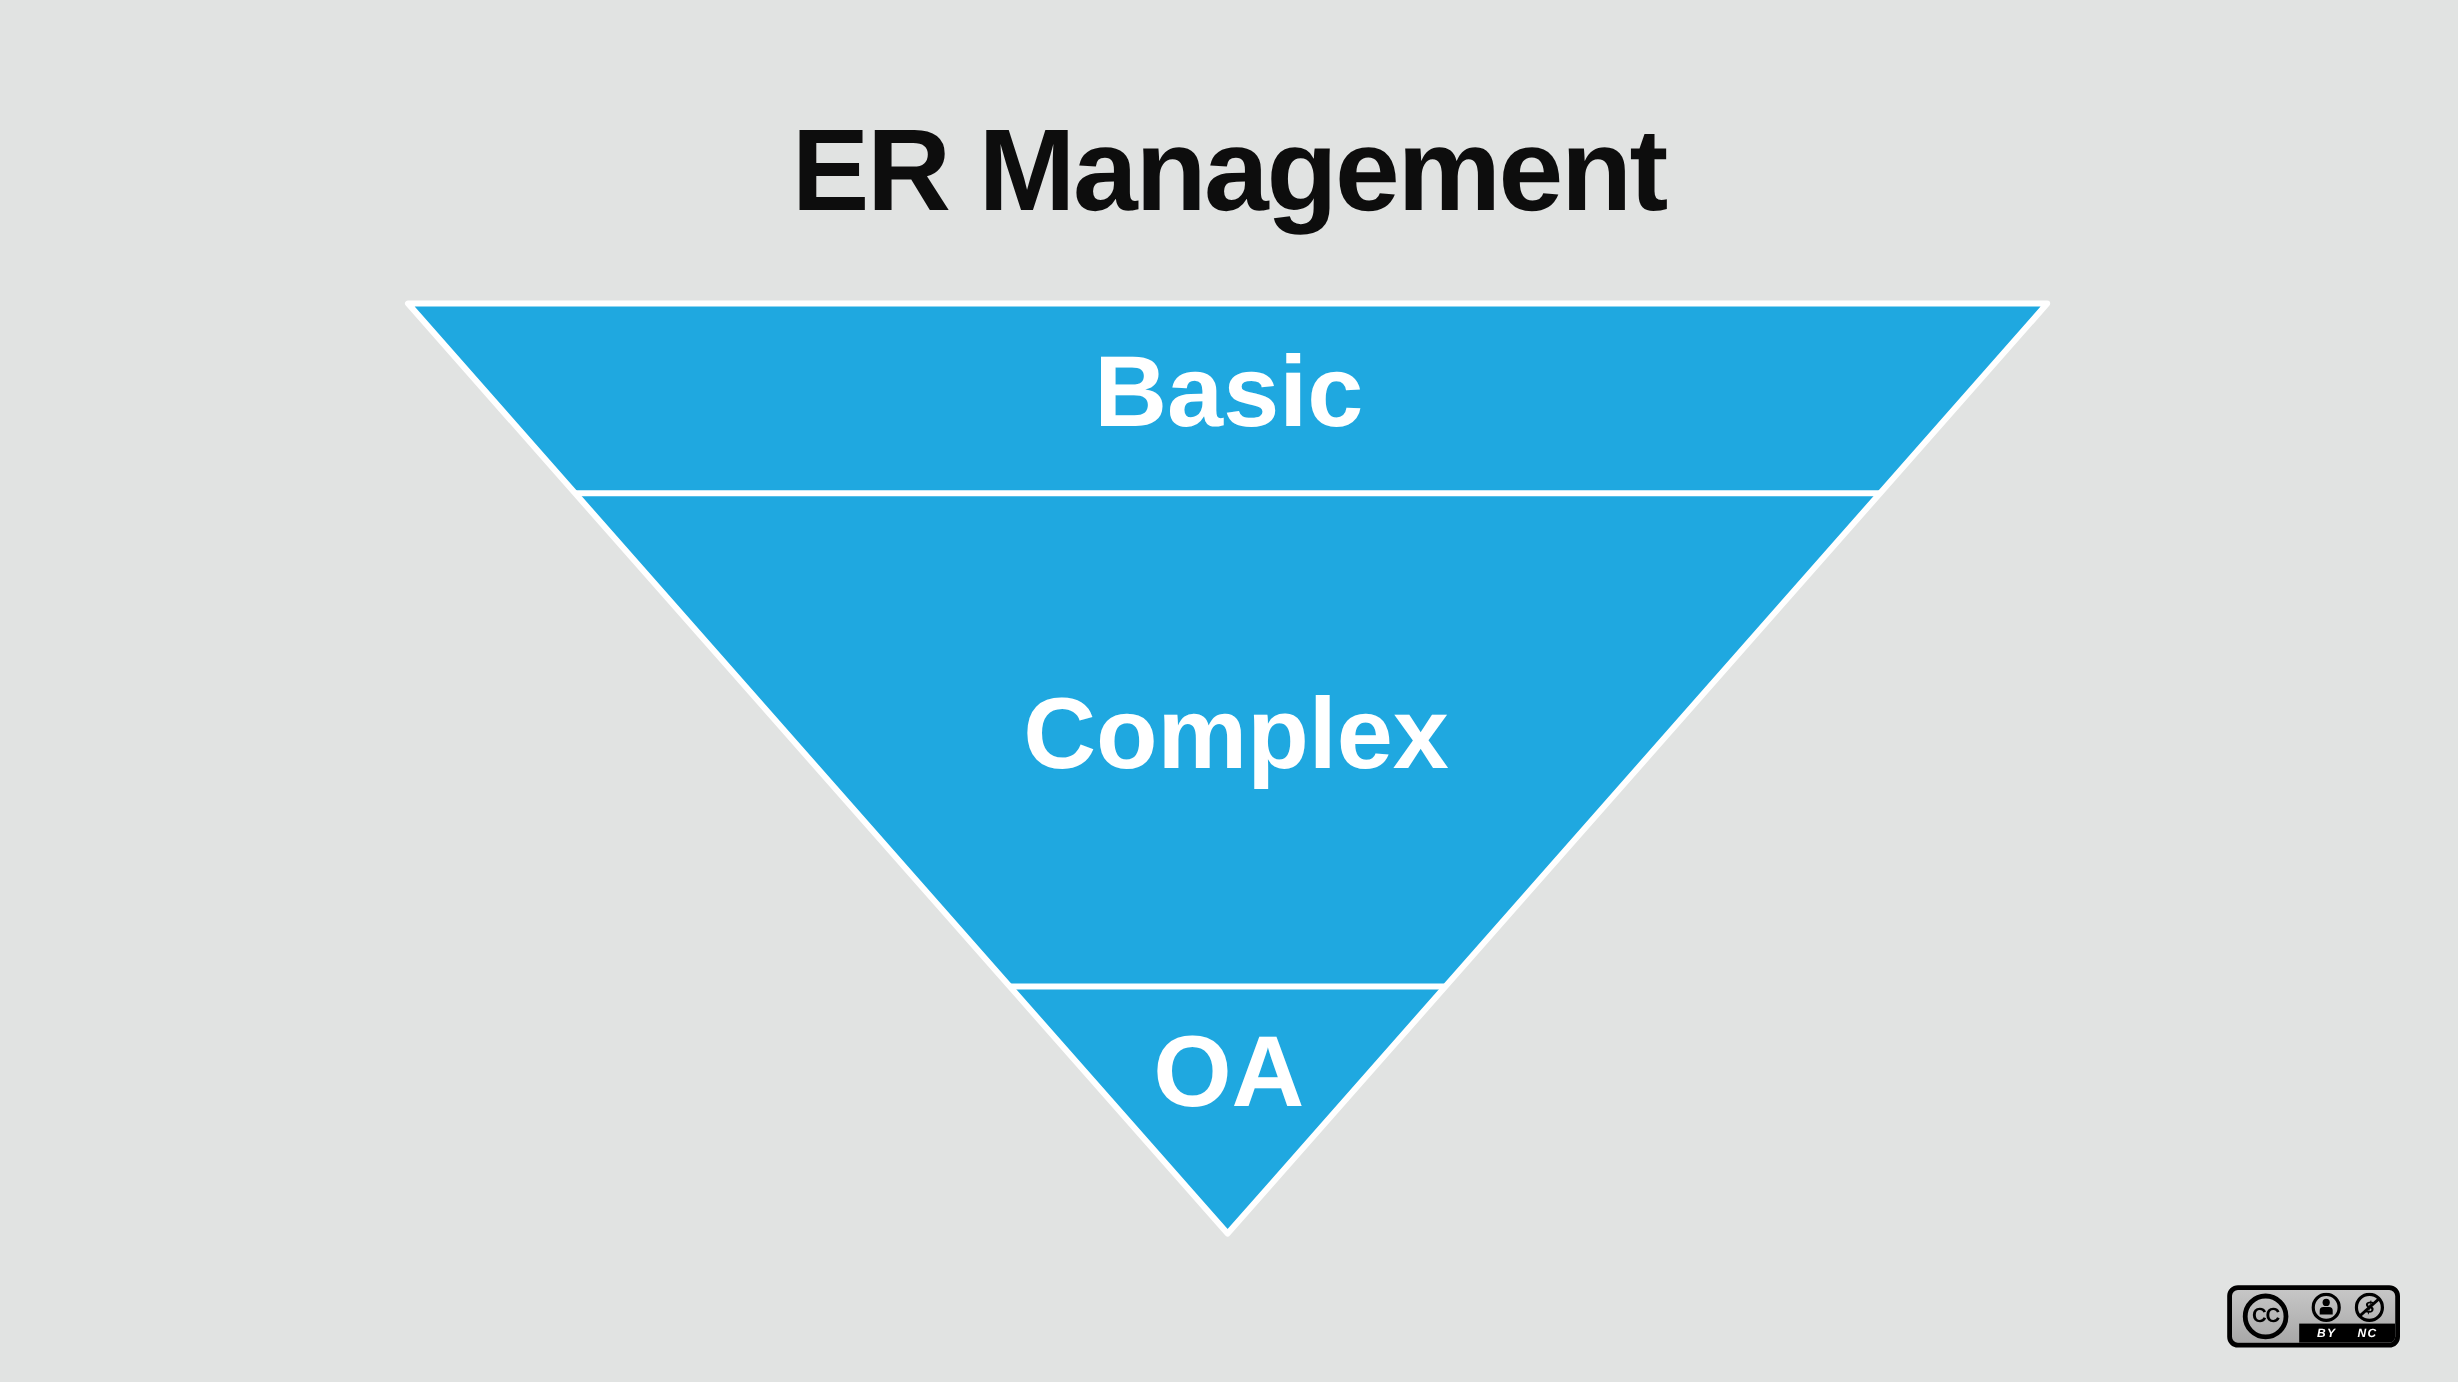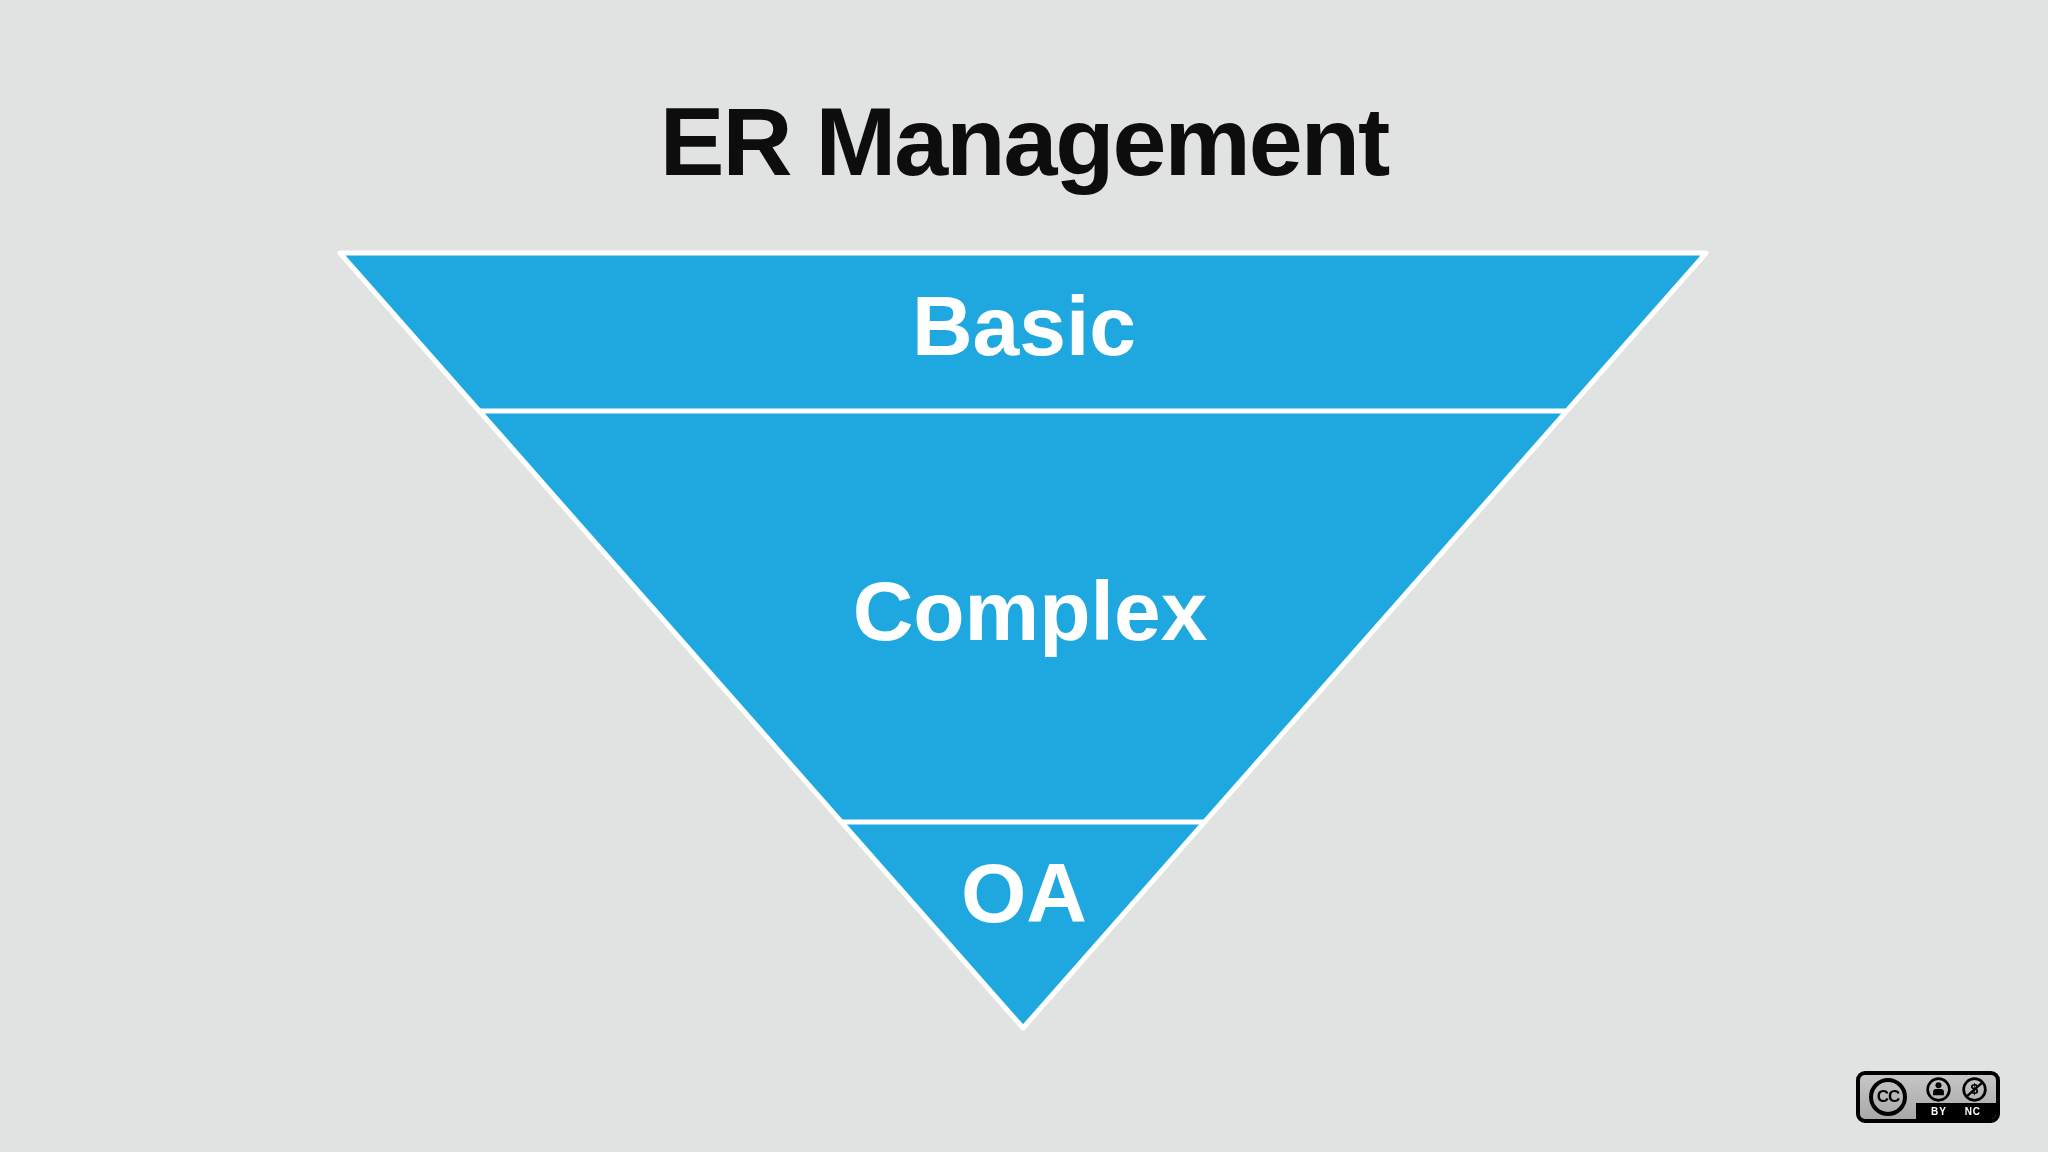--- a/index.html
+++ b/index.html
@@ -77,20 +77,21 @@
     justify-content: center;
     font-size: 17px;
     font-weight: bold;
     letter-spacing: -1px;
     color: #000;
   }
   .cc-right {
     flex: 1;
     display: flex;
     flex-direction: column;
+    font-style: italic;
   }
   .cc-icons {
     flex: 1;
     display: flex;
     align-items: center;
     justify-content: space-around;
     padding: 0 4px;
   }
   .cc-icon {
     width: 25px;

